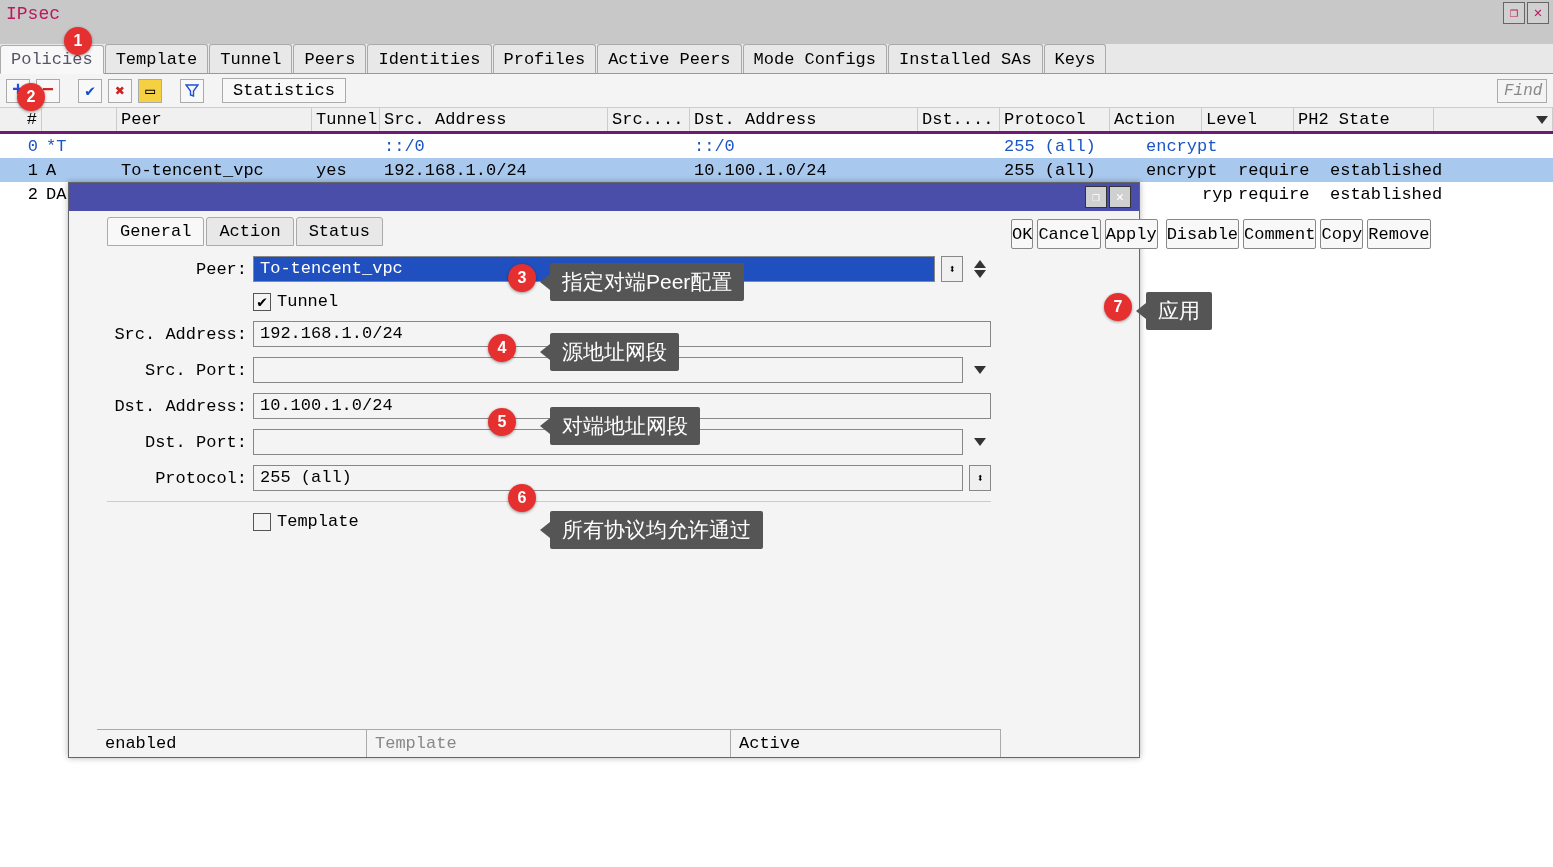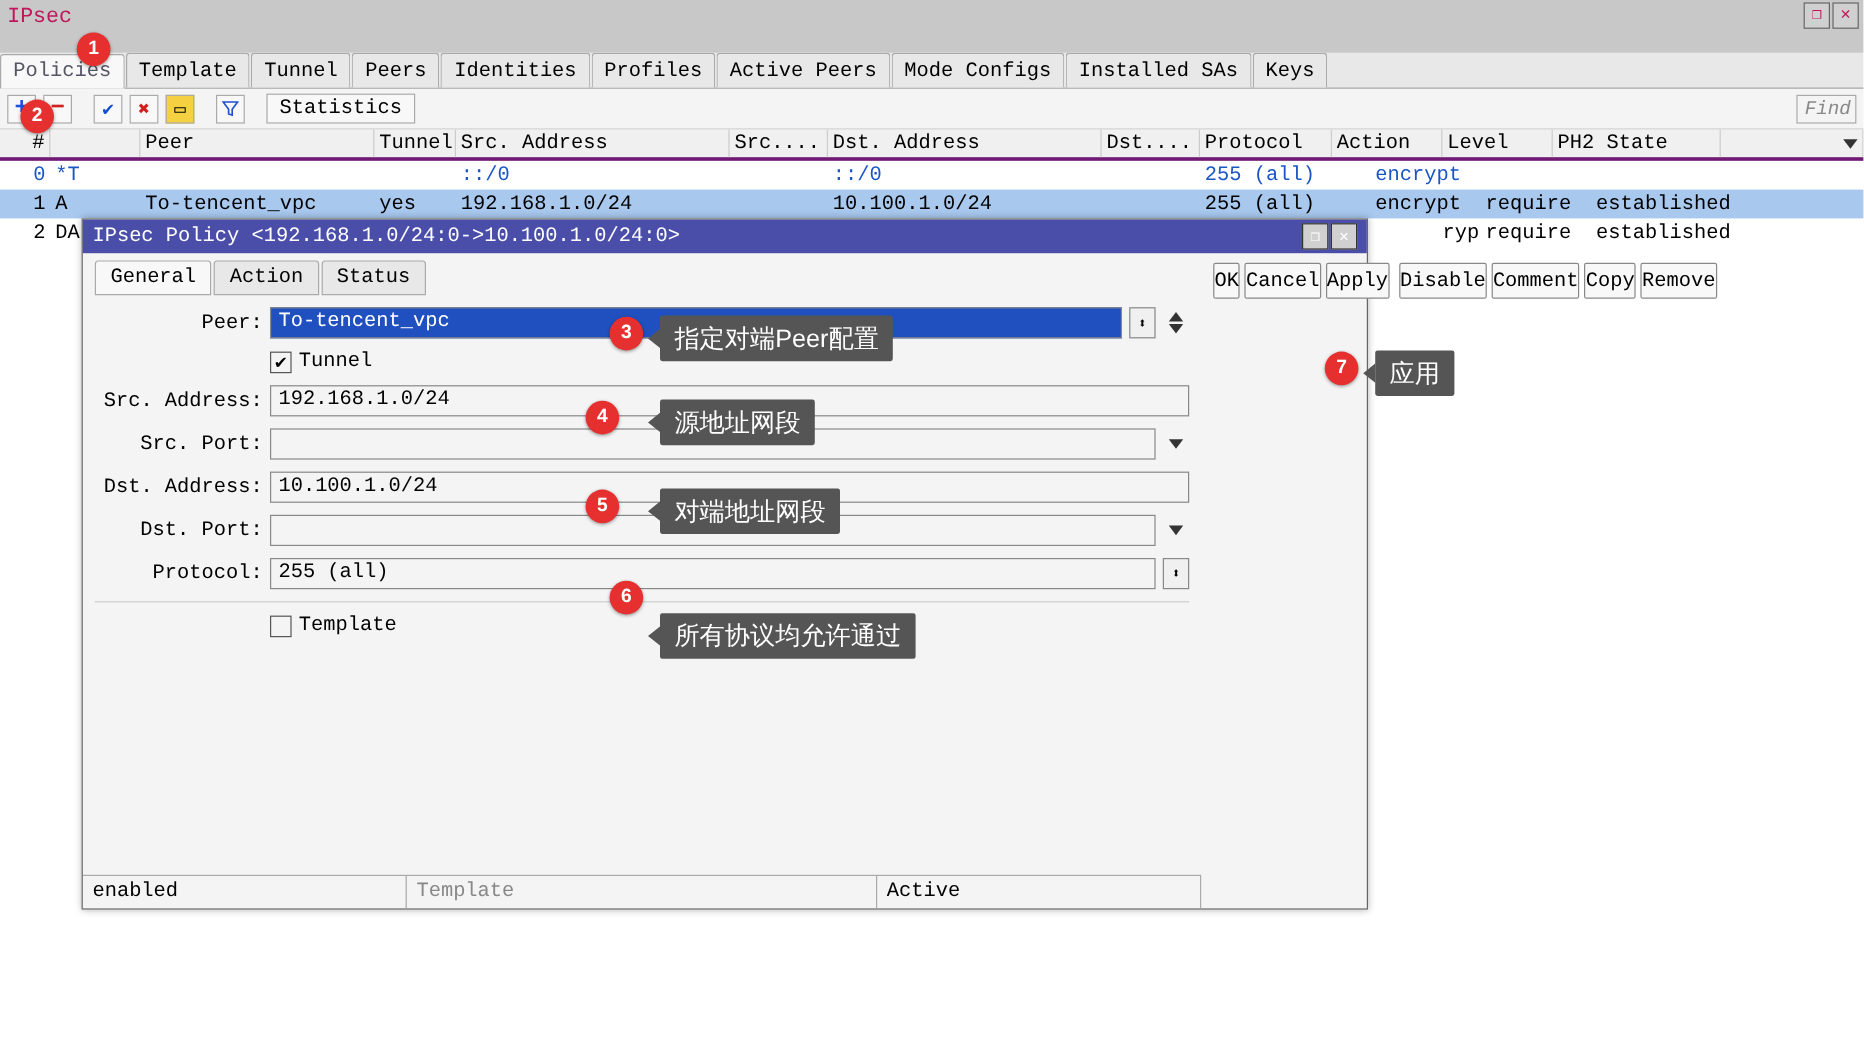--- a/index.html
+++ b/index.html
@@ -52,21 +52,21 @@
 .col-action-v { width: 92px; margin-left: 32px; }
 .col-level-v { width: 92px; }
 .col-ph2-v { width: 140px; }
 
 
 .dialog { position: absolute; left: 68px; top: 182px; width: 1072px; height: 576px; background: #f4f4f4; border: 1px solid #666; box-shadow: 0 0 6px rgba(0,0,0,0.3); }
 .dlg-title { background: #4a4ea8; color: #fff; height: 28px; display: flex; align-items: center; padding: 0 8px; font-size: 17px; }
 .dlg-title .wnd-ctrls { margin-left: auto; display: flex; gap: 2px; }
 .dlg-wnd-btn { width: 22px; height: 22px; border: 1px solid #333; display: flex; align-items: center; justify-content: center; font-size: 13px; background: #d0d0d0; cursor: pointer; }
 
-.dlg-body { display: flex; height: calc(100% - 28px); }
+.dlg-body { display: flex; height: calc(100% - 28px); padding-left: 28px; }
 .dlg-left { flex: 1; padding: 6px 10px 4px 10px; position: relative; }
 .dlg-right { width: 138px; padding: 8px 10px; display: flex; flex-direction: row; gap: 4px; }
 .dlg-btn { border: 1px solid #888; background: #f8f8f8; height: 30px; cursor: pointer; font-size: 17px; display: flex; align-items: center; justify-content: center; border-radius: 2px;}
 
 .dlg-tabs { display: flex; gap: 2px; margin-bottom: 10px; }
 .dlg-tab { padding: 4px 12px; border: 1px solid #aaa; background: #e8e8e8; cursor: pointer; font-size: 17px; border-radius: 3px 3px 0 0;}
 .dlg-tab.active { background: #f8f8f8; }
 
 .form-row { display: flex; align-items: center; margin-bottom: 10px; gap: 6px; }
 .form-label { width: 140px; text-align: right; font-size: 17px; }
@@ -191,21 +191,20 @@
   <div class="col-dst-v"></div>
   <div class="col-dstport-v"></div>
   <div class="col-proto-v"></div>
   <div class="col-action-v" style="padding-left:60px;">rypt</div>
   <div class="col-level-v">require</div>
   <div class="col-ph2-v">established</div>
 </div>
 
 <div class="dialog">
   <div class="dlg-title">
-    <span>IPsec Policy &lt;192.168.1.0/24:0-&gt;10.100.1.0/24:0&gt;</span>
     <div class="wnd-ctrls">
       <div class="dlg-wnd-btn">❐</div>
       <div class="dlg-wnd-btn">✕</div>
     </div>
   </div>
   <div class="dlg-body">
     <div class="dlg-left">
       <div class="dlg-tabs">
         <div class="dlg-tab active">General</div>
         <div class="dlg-tab">Action</div>

